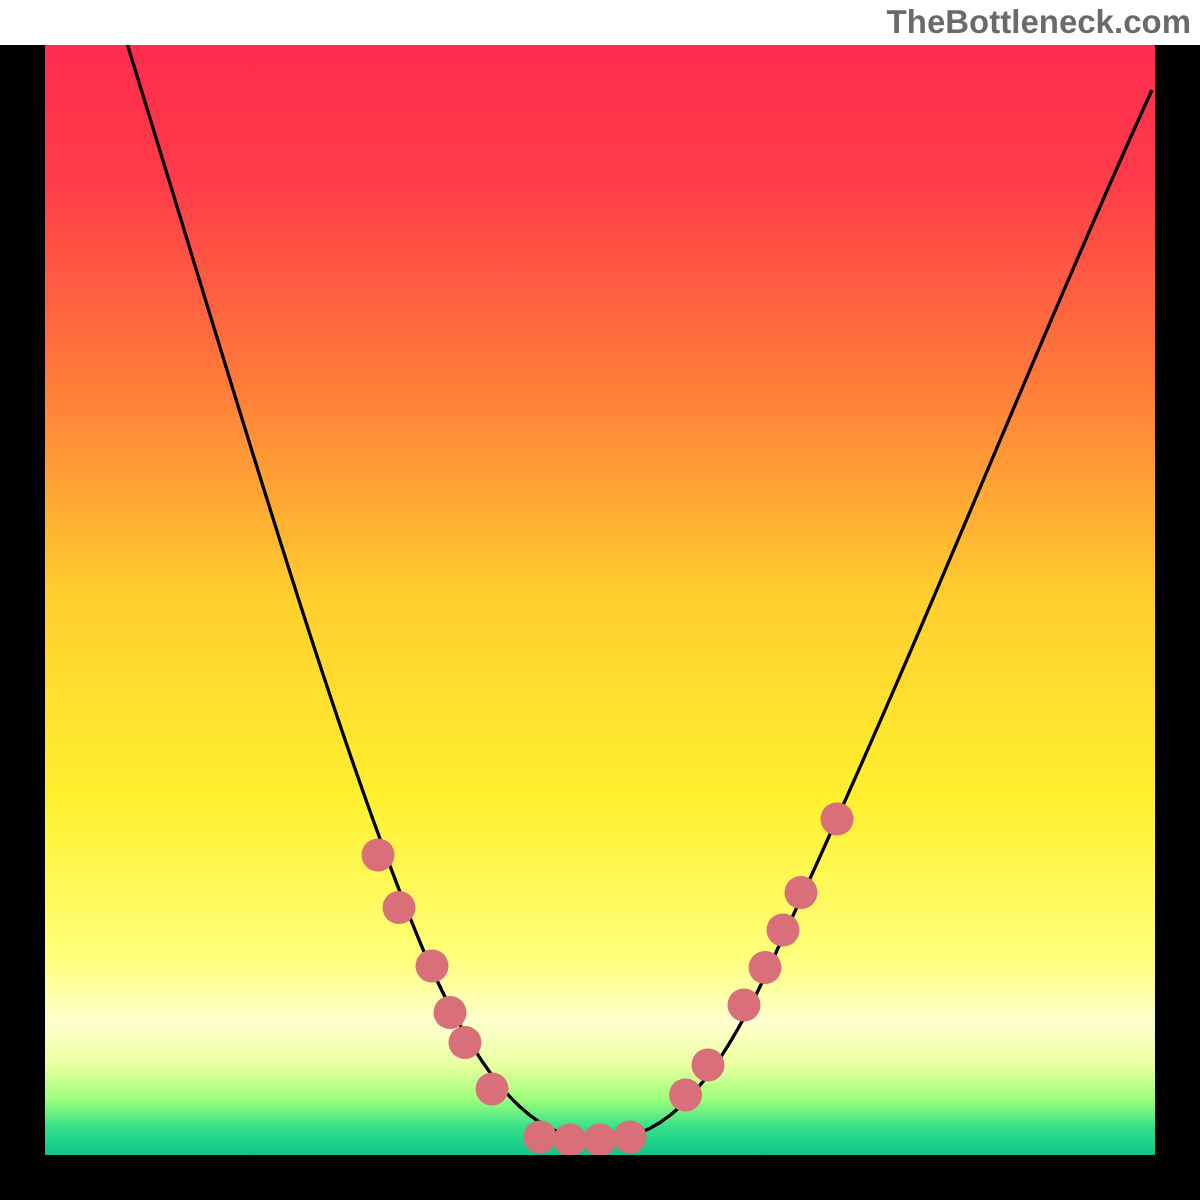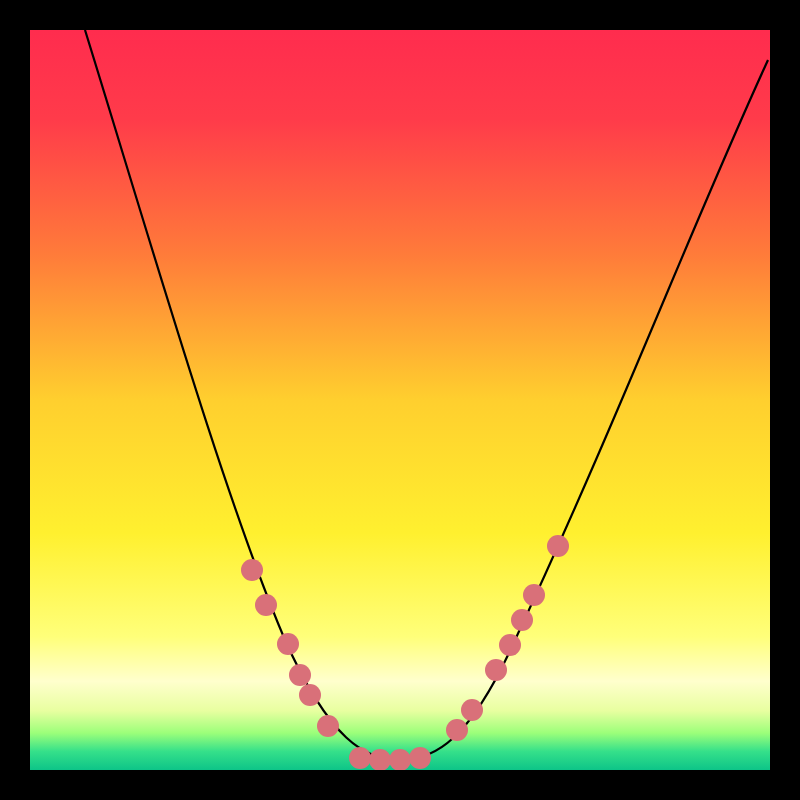--- a/index.html
+++ b/index.html
@@ -43,20 +43,23 @@
   }
   svg {
     display: block;
   }
 </style>
 </head>
 <body>
 
 <div class="frame">
 
+  <div class="watermark-bar">
+    <span>TheBottleneck.com</span>
+  </div>
 
   <div class="plot">
     <svg id="chart-svg" width="740" height="740" viewBox="0 0 740 740">
       <defs>
         <linearGradient id="bg-grad" x1="0" y1="0" x2="0" y2="1">
             <stop offset="0%" stop-color="#ff2c4e"></stop>
             <stop offset="12%" stop-color="#ff3b4a"></stop>
             <stop offset="30%" stop-color="#ff7a3a"></stop>
             <stop offset="50%" stop-color="#ffcf2e"></stop>
             <stop offset="68%" stop-color="#fff02f"></stop>

